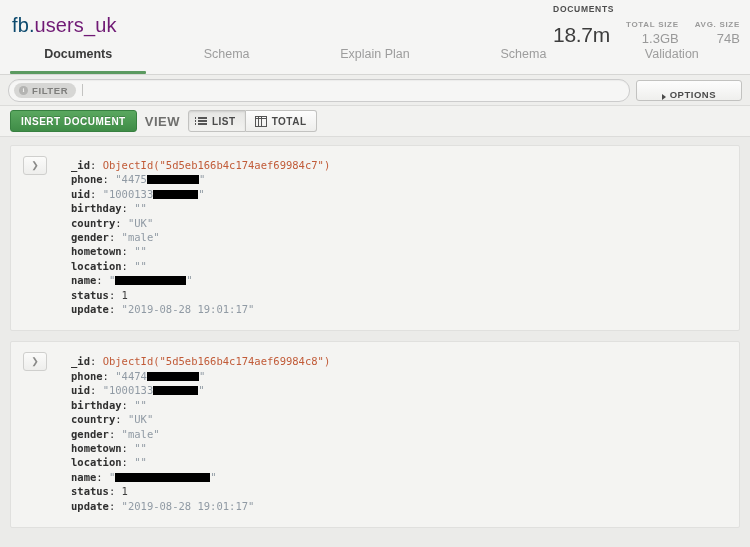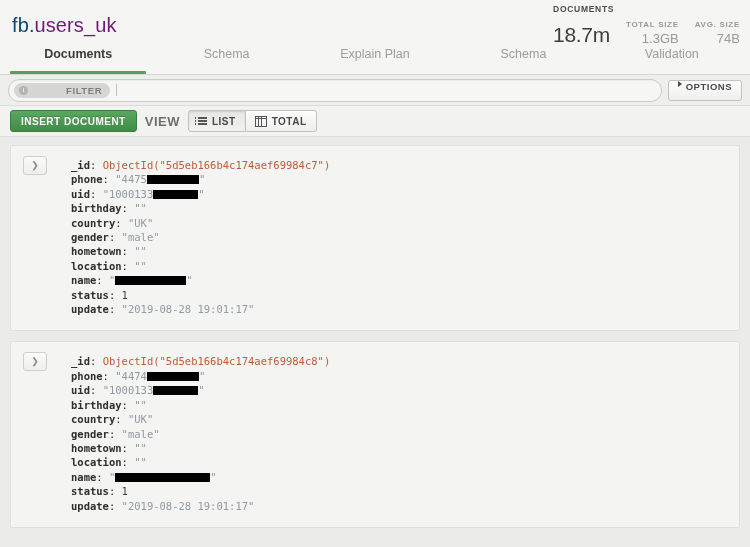--- a/index.html
+++ b/index.html
@@ -161,42 +161,41 @@
     font-weight: bold;
     line-height: 9px;
     text-align: center;
     font-family: "Liberation Serif", serif;
   }
   .filter-pill-text {
     font-size: 9.5px;
     font-weight: bold;
     letter-spacing: 0.6px;
     color: #7e7e7c;
-    margin-left: 34px;
   }
   .filter-caret {
     width: 1px;
     height: 12px;
     background: #c3c3c1;
     margin-left: 6px;
   }
   .btn-options {
     margin-left: 6px;
     flex: 0 0 auto;
     height: 19px;
-    padding: 0 9px;
+    padding: 0 25px;
     background: linear-gradient(#fdfdfd, #efefed);
     border: 1px solid #c2c2c0;
     border-radius: 3px;
     font-size: 9.5px;
     font-weight: bold;
     letter-spacing: 0.5px;
     color: #4a4a4a;
     display: inline-flex;
-    align-items: flex-start;
+    align-items: flex-end;
     gap: 4px;
     cursor: pointer;
   }
   .caret-right {
     width: 0; height: 0;
     border-left: 4px solid #4a4a4a;
     border-top: 3px solid transparent;
     border-bottom: 3px solid transparent;
   }
 

